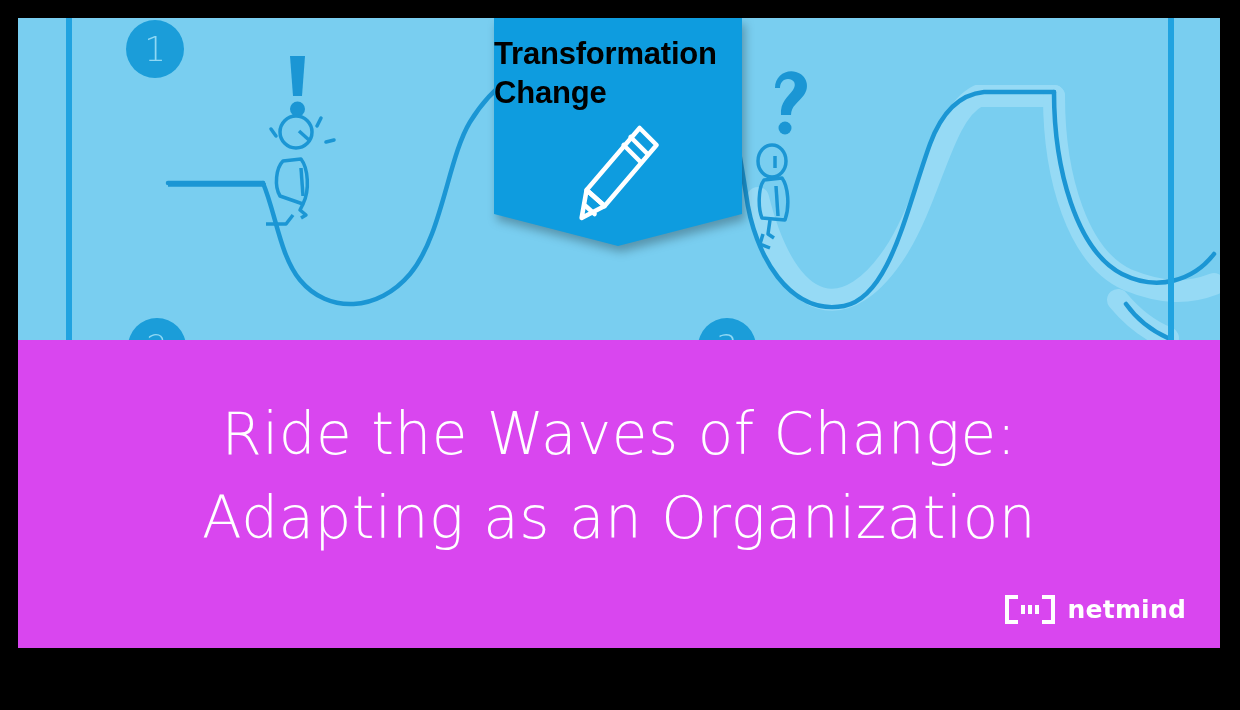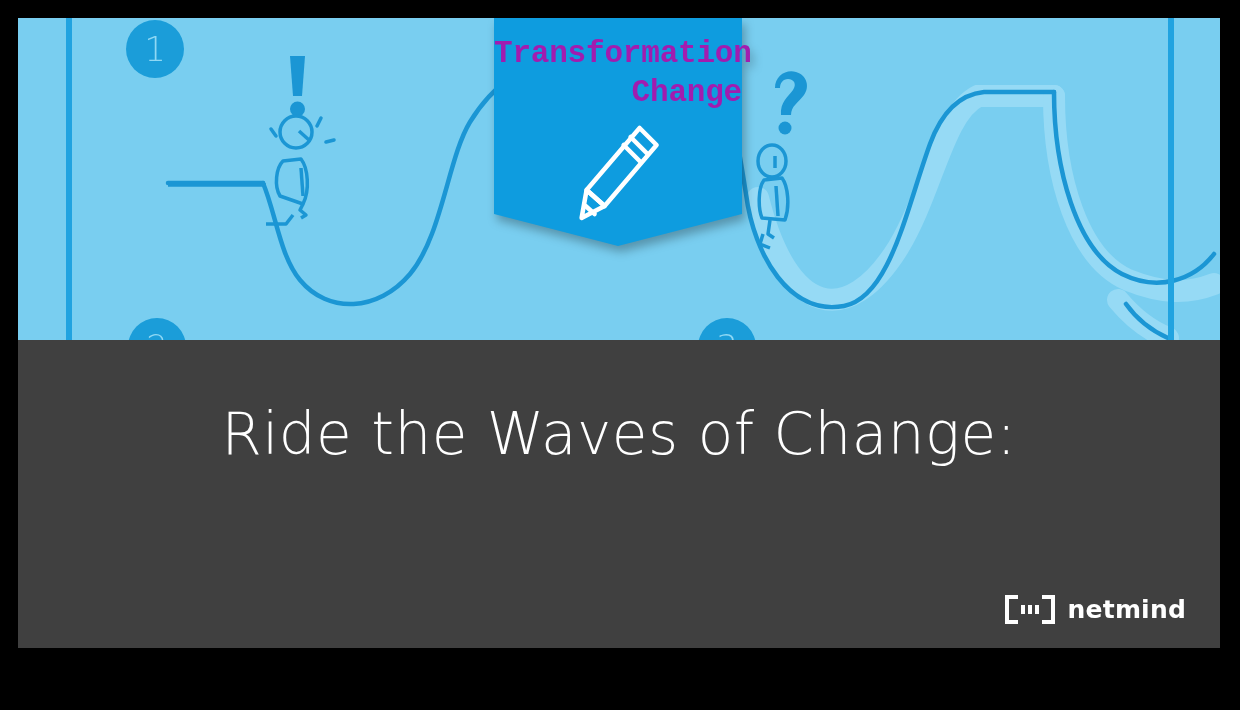--- a/index.html
+++ b/index.html
@@ -75,21 +75,21 @@
   #step-badge-2 { left: 110px; top: 300px; width: 58px; height: 58px; }
   #step-badge-3 { left: 680px; top: 300px; width: 58px; height: 58px; }
 
   
   #lower-band {
     position: absolute;
     left: 0;
     top: 322px;
     width: 1202px;
     height: 308px;
-    background: #404040;
+    background: #d946ef;
   }
 
   #title-block {
     position: absolute;
     left: 0;
     top: 52px;
     width: 1202px;
     text-align: center;
     color: #FFFFFF;
     font-family: "DejaVu Sans", sans-serif;
@@ -153,23 +153,23 @@
     position: absolute;
     inset: 0;
     background: #0E9CDF;
     -webkit-clip-path: polygon(0 0, 100% 0, 100% 86%, 50% 100%, 0 86%);
     clip-path: polygon(0 0, 100% 0, 100% 86%, 50% 100%, 0 86%);
   }
   #ribbon-text {
     position: absolute;
     left: 0; top: 16px;
     width: 100%;
-    text-align: right;
-    color: #a21caf;
-    font-family: Liberation Mono, monospace;
+    text-align: left;
+    color: #000000;
+    font-family: Liberation Sans, sans-serif;
     font-weight: 700;
     font-size: 31px;
     line-height: 1.26;
     letter-spacing: -0.2px;
   }
   .ribbon-line { display: block; }
   #ribbon-icon {
     position: absolute;
     left: 50%;
     top: 104px;
@@ -249,20 +249,21 @@
       <div class="rail" id="rail-right"></div>
 
       <div class="step-badge" id="step-badge-1">1</div>
       <div class="step-badge" id="step-badge-2">2</div>
       <div class="step-badge" id="step-badge-3">3</div>
     </div>
 
     <div id="lower-band">
       <div id="title-block">
         <span class="title-line">Ride the Waves of Change:</span>
+        <span class="title-line">Adapting as an Organization</span>
       </div>
 
       <div id="logo">
         <span id="logo-bracket">
           <span class="logo-dot"></span>
           <span class="logo-dot"></span>
           <span class="logo-dot"></span>
         </span>
         <span id="logo-text">
           <span class="thin">net</span><span class="bold">mind</span>

